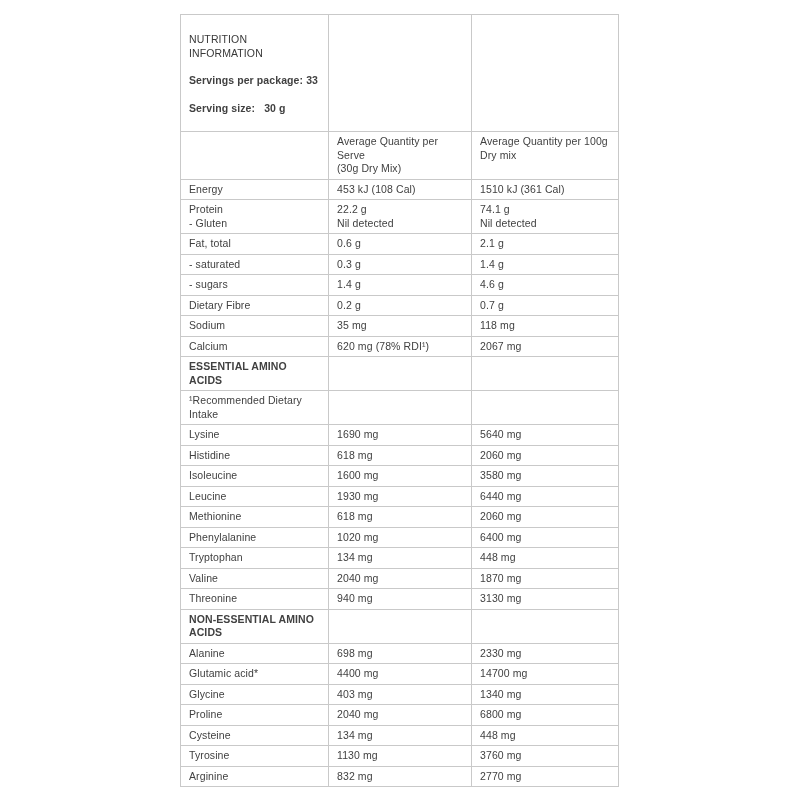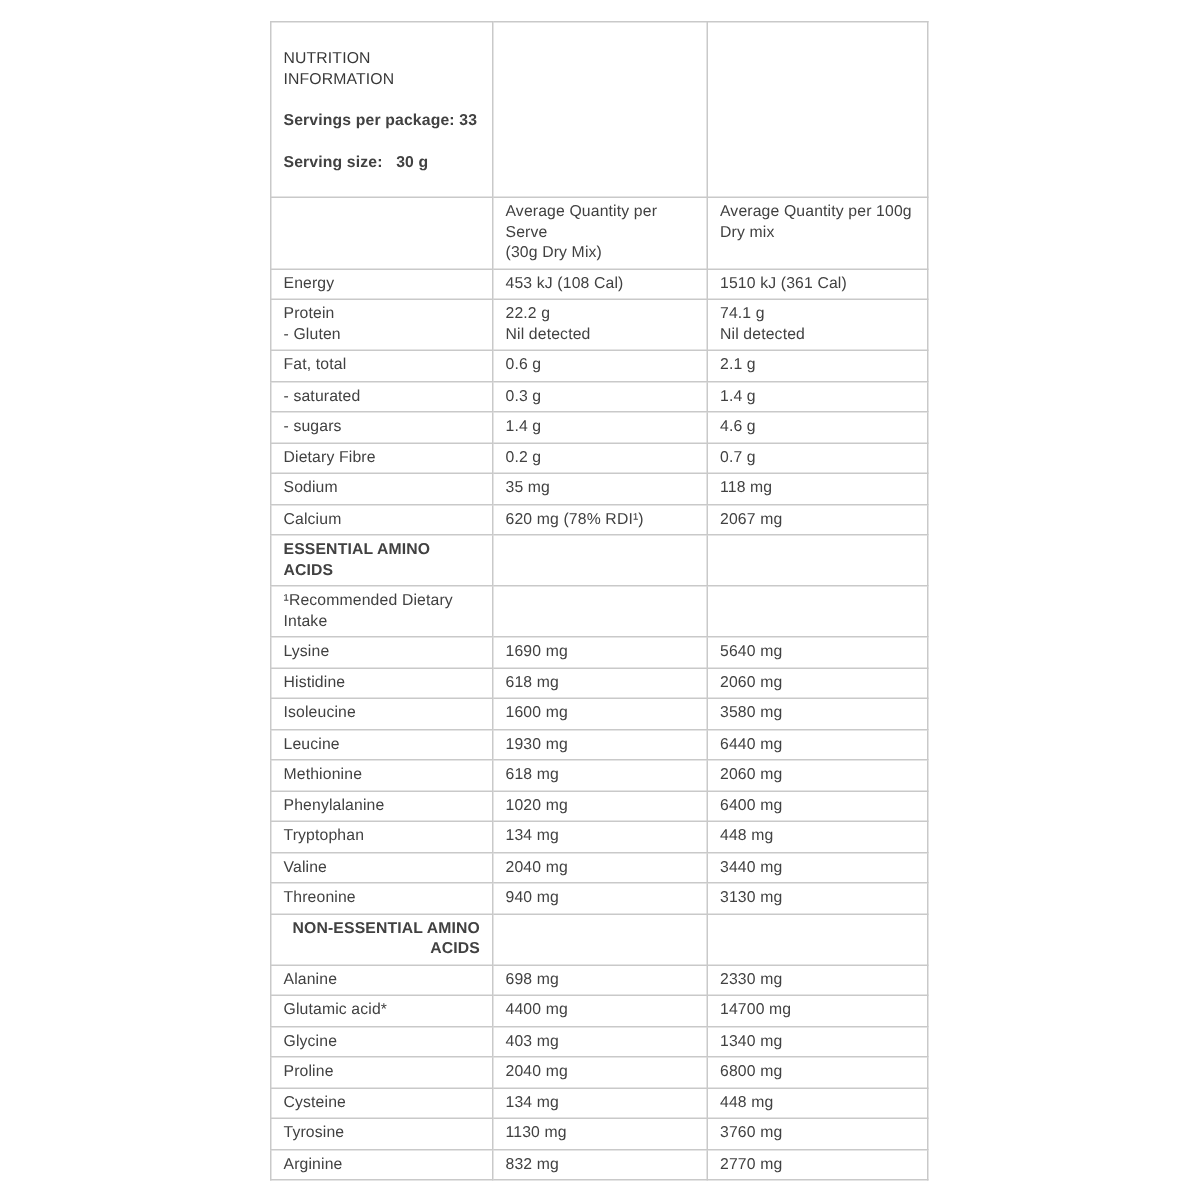--- a/index.html
+++ b/index.html
@@ -50,21 +50,21 @@
     line-height: 14px;
     font-weight: bold;
   }
   td.col-header { padding-top: 4px; padding-bottom: 4px; margin-top: 47px; }
   td.section-label {
     font-weight: bold;
     color: #383838;
     padding-top: 5px;
     padding-bottom: 5px;
   }
-  td.center { text-align: right; }
+  td.center { text-align: left; }
   td.footnote-label { }
 </style>
 </head>
 <body>
 
 <div class="nutrition-wrap">
   <table class="nutrition">
     <colgroup>
       <col style="width:148px">
       <col style="width:143px">
@@ -174,21 +174,21 @@
           <td>6400 mg</td>
         </tr>
         <tr>
           <td>Tryptophan</td>
           <td>134 mg</td>
           <td>448 mg</td>
         </tr>
         <tr>
           <td>Valine</td>
           <td>2040 mg</td>
-          <td>3440 mg</td>
+          <td>1870 mg</td>
         </tr>
         <tr>
           <td>Threonine</td>
           <td>940 mg</td>
           <td>3130 mg</td>
         </tr>
         <tr>
           <td class="section-label center">NON-ESSENTIAL AMINO ACIDS</td>
           <td></td>
           <td></td>

